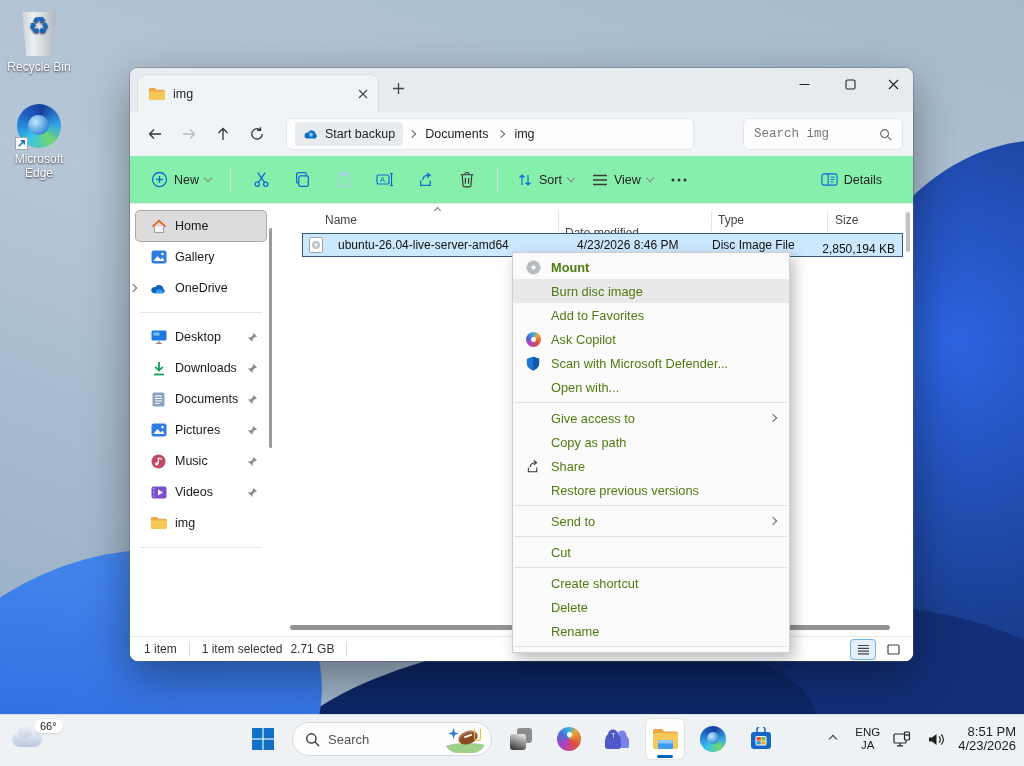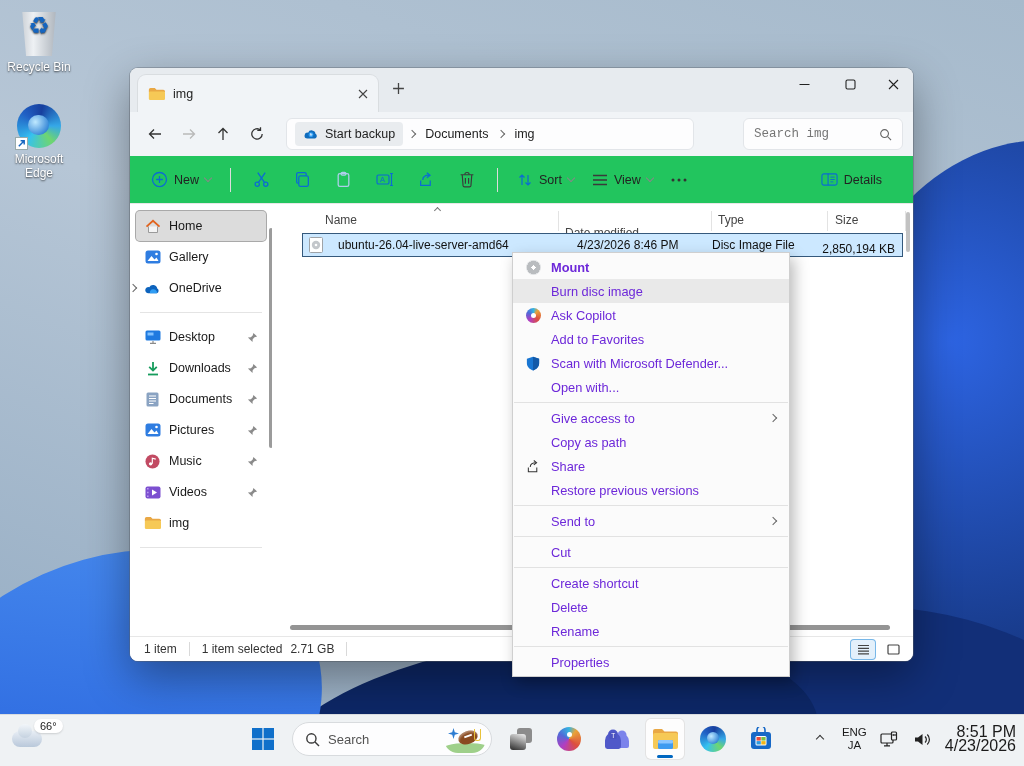--- a/index.html
+++ b/index.html
@@ -41,34 +41,34 @@
   .navic { width:34px; height:32px; }
   #crumbbox { width:408px; height:32px; background:#fdfdfe; border:1px solid #e2e5e9; border-radius:6px;
     margin-left:12px; display:flex; align-items:center; padding:0 8px; gap:6px; }
   #backup-pill { display:flex; align-items:center; gap:6px; background:#e9ecef; border-radius:4px;
     height:24px; padding:0 8px; font-size:12.5px; color:#222; }
   .crumb { font-size:12.5px; color:#222; padding:0 4px; }
   #searchbox { position:absolute; right:10px; width:160px; height:32px; background:#fdfdfe;
     border:1px solid #e2e5e9; border-radius:6px; display:flex; align-items:center; padding:0 10px; }
   #searchbox input { border:none; outline:none; background:transparent; flex:1; font-size:12.5px;
     color:#b91c1c; font-family:Liberation Mono, monospace; width:100px; }
-  #toolbar { position:absolute; left:0; top:88px; width:100%; height:48px; background:#22c55e;
+  #toolbar { position:absolute; left:0; top:88px; width:100%; height:48px; background:#86efac;
     border-bottom:1px solid #e7e7e7; display:flex; align-items:center; padding:0 12px; }
   .tb-txt { font-size:12.5px; color:#222; }
   .tsep { width:1px; height:24px; background:#dcdcdc; margin:0 10px; }
   .tbtn { display:flex; align-items:center; gap:6px; padding:0 9px; height:34px; border-radius:4px; }
   .chev { display:inline-block; width:6px; height:6px; border-right:1.4px solid #666; border-bottom:1.4px solid #666; }
   .chev.down { transform:rotate(45deg); margin-top:-3px; }
   .chev.right { transform:rotate(-45deg); }
   .chev.up { transform:rotate(-135deg); }
 
   
   #sidebar { position:absolute; left:0; top:136px; width:142px; bottom:25px; background:#fff; }
   .s-item { position:relative; height:30px; margin:1px 6px; display:flex; align-items:center;
-    border-radius:4px; padding-left:8px; gap:8px; font-size:12.5px; color:#191919; }
+    border-radius:4px; padding-left:14px; gap:8px; font-size:12.5px; color:#191919; }
   .s-item .s-chev { position:absolute; left:-14px; }
   .s-item.sel { background:#dcdcdc; box-shadow:0 0 0 1px #a9a9a9; }
   .s-ic { width:17px; height:17px; display:flex; align-items:center; justify-content:center; }
   .pin { position:absolute; right:8px; color:#8b8b8b; }
   .s-sep { height:1px; background:#e4e4e4; margin:9px 10px; }
   #side-scroll { position:absolute; left:139px; top:160px; width:4px; height:220px; background:#9b9b9b; border-radius:2px; }
 
   
   #filepane { position:absolute; left:142px; top:136px; right:0; bottom:25px; background:#fff; }
   #cols { position:absolute; left:0; top:5px; width:100%; height:24px; font-size:12px; color:#444; }
@@ -81,21 +81,21 @@
   
   #statusbar { position:absolute; left:0; bottom:0; width:100%; height:25px; background:#fff;
     border-top:1px solid #e7e7e7; display:flex; align-items:center; font-size:12px; color:#333; padding-left:14px; }
   .st-sep { width:1px; height:14px; background:#d9d9d9; margin:0 12px; }
   .viewbtn { width:24px; height:19px; border-radius:3px; display:flex; align-items:center; justify-content:center; }
   .viewbtn.active { background:#e3f0fb; box-shadow:0 0 0 1px #77b7e8; }
 
   
   #menu { position:absolute; left:512px; top:252px; width:278px; background:#fbfbfb;
     border:1px solid #cfcfcf; box-shadow:4px 6px 14px rgba(0,0,0,.28); z-index:20; padding:2px 0; }
-  .mi { height:24px; display:flex; align-items:center; font-size:12.8px; color:#6d28d9; position:relative;
+  .mi { height:24px; display:flex; align-items:center; font-size:12.8px; color:#4d7c0f; position:relative;
     padding-left:38px; }
   .mi.hover { background:#e9e9e9; }
   .mi .mi-ic { position:absolute; left:10px; width:20px; height:20px; display:flex; align-items:center; justify-content:center; }
   .mi .mchev { position:absolute; right:13px; }
   .mi.bold { font-weight:bold; }
   .msep { height:1px; background:#e2e2e2; margin:3px 1px; }
 
   .disc-ic { width:15px; height:15px; border-radius:50%;
     background:radial-gradient(circle,#ffffff 0 20%, #b9bcbf 21% 62%, #dfe1e3 63% 78%, #9fa3a7 79%); }
   .copilot-ic { width:15px; height:15px; border-radius:50%;
@@ -116,21 +116,21 @@
   #searchpill .s-label { flex:1; font-size:13px; color:#535353; }
   #sports { width:42px; height:28px; border-radius:14px; position:relative; overflow:hidden; background:#fdfdfe; }
   #sports .grass { position:absolute; bottom:-6px; left:-4px; width:54px; height:16px; background:#9fd08a; border-radius:50%; }
   #sports .ball { position:absolute; left:14px; top:6px; width:20px; height:13px; background:#8a4a1f; border-radius:50%;
     transform:rotate(-20deg); box-shadow:inset 0 2px 2px rgba(255,255,255,.35); }
   #sports .lace { position:absolute; left:20px; top:10px; width:8px; height:1.6px; background:#fff; transform:rotate(-20deg); }
   #sports .goal { position:absolute; right:5px; top:4px; width:7px; height:12px; border-left:1.6px solid #e8c23a;
     border-right:1.6px solid #e8c23a; border-bottom:1.6px solid #e8c23a; border-radius:0 0 3px 3px; }
   #sports .star { position:absolute; left:4px; top:3px; color:#2d7dd2; font-size:11px; }
   #tray { position:absolute; right:8px; top:0; height:48px; display:flex; align-items:center; gap:10px; }
-  #clock { text-align:right; font-size:16px; color:#1b1b1b; line-height:14px; }
+  #clock { text-align:right; font-size:13px; color:#1b1b1b; line-height:14px; }
   #lang { text-align:center; font-size:11.5px; color:#1b1b1b; line-height:13px; }
   #weather { position:absolute; left:10px; top:4px; width:56px; height:40px; }
   #w-bubble { position:absolute; left:24px; top:0; background:#fff; border-radius:9px; padding:1px 6px;
     font-size:11px; color:#222; box-shadow:0 1px 2px rgba(0,0,0,.15); }
   #w-cloud { position:absolute; left:2px; top:12px; width:30px; height:16px; background:linear-gradient(#e8eef5,#b9c8da);
     border-radius:10px; }
   #w-cloud::before { content:""; position:absolute; left:6px; top:-7px; width:14px; height:14px; border-radius:50%;
     background:linear-gradient(#f2f6fa,#c5d2e0); }
 
   svg { display:block; }
@@ -523,27 +523,27 @@
     <div class="mi bold">
       <span class="mi-ic">
           <span class="disc-ic"></span>
         </span>
       <span>Mount</span>
     </div>
     <div class="mi hover">
       <span>Burn disc image</span>
     </div>
     <div class="mi">
+      <span>Add to Favorites</span>
+    </div>
+    <div class="mi">
       <span class="mi-ic">
           <span class="copilot-ic"></span>
         </span>
       <span>Ask Copilot</span>
-    </div>
-    <div class="mi">
-      <span>Add to Favorites</span>
     </div>
     <div class="mi">
       <span class="mi-ic">
         <svg width="14" height="15" viewBox="0 0 16 17">
             <path d="M8 0.8 L15 3 V8 C15 12.5 11.8 15.3 8 16.4 C4.2 15.3 1 12.5 1 8 V3 Z" fill="#1976d2"></path>
             <path d="M8 0.8 L15 3 V8 C15 12.5 11.8 15.3 8 16.4 Z" fill="#1259a8"></path>
           </svg>
       </span>
       <span>Scan with Microsoft Defender...</span>
     </div>
@@ -584,23 +584,20 @@
     <div class="mi">
       <span>Create shortcut</span>
     </div>
     <div class="mi">
       <span>Delete</span>
     </div>
     <div class="mi">
       <span>Rename</span>
     </div>
     <div class="msep"></div>
-    <div class="mi">
-      <span>Properties</span>
-    </div>
   </div>
 
   <div id="taskbar">
     <div id="weather">
       <div id="w-cloud"></div>
       <div id="w-bubble">66°</div>
     </div>
 
     <div id="tb-center">
       <div class="tk-btn">

